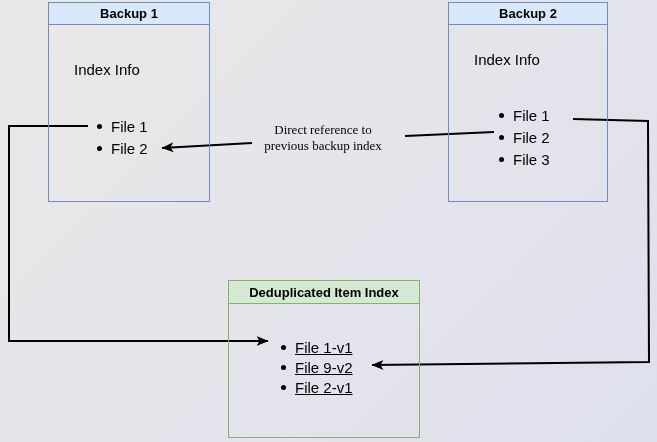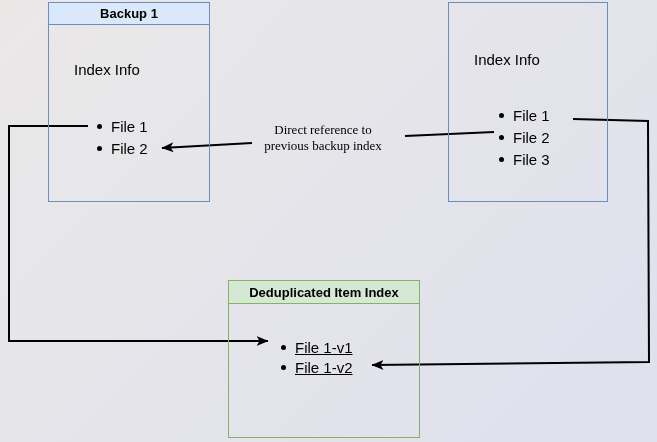--- a/index.html
+++ b/index.html
@@ -140,20 +140,23 @@
         <span>File 1</span>
       </li>
       <li>
         <span class="dot"></span>
         <span>File 2</span>
       </li>
     </ul>
   </div>
 
   <div class="node blue" id="node-backup2">
+    <div class="node-header">
+      <span>Backup 2</span>
+    </div>
     <div class="subtitle" id="backup2-subtitle">Index Info</div>
     <ul class="file-list list-22" id="backup2-list">
       <li>
         <span class="dot"></span>
         <span>File 1</span>
       </li>
       <li>
         <span class="dot"></span>
         <span>File 2</span>
       </li>
@@ -168,21 +171,25 @@
     <div class="node-header">
       <span>Deduplicated Item Index</span>
     </div>
     <ul class="file-list list-20" id="dedup-list">
       <li>
         <span class="dot"></span>
         <span>File 1-v1</span>
       </li>
       <li>
         <span class="dot"></span>
-        <span>File 1-v2</span>
+        <span>File 9-v2</span>
+      </li>
+      <li>
+        <span class="dot"></span>
+        <span>File 2-v1</span>
       </li>
     </ul>
   </div>
 
   <div class="edge-label">Direct reference to
 previous backup index</div>
 
 </div>
 
 </body></html>

